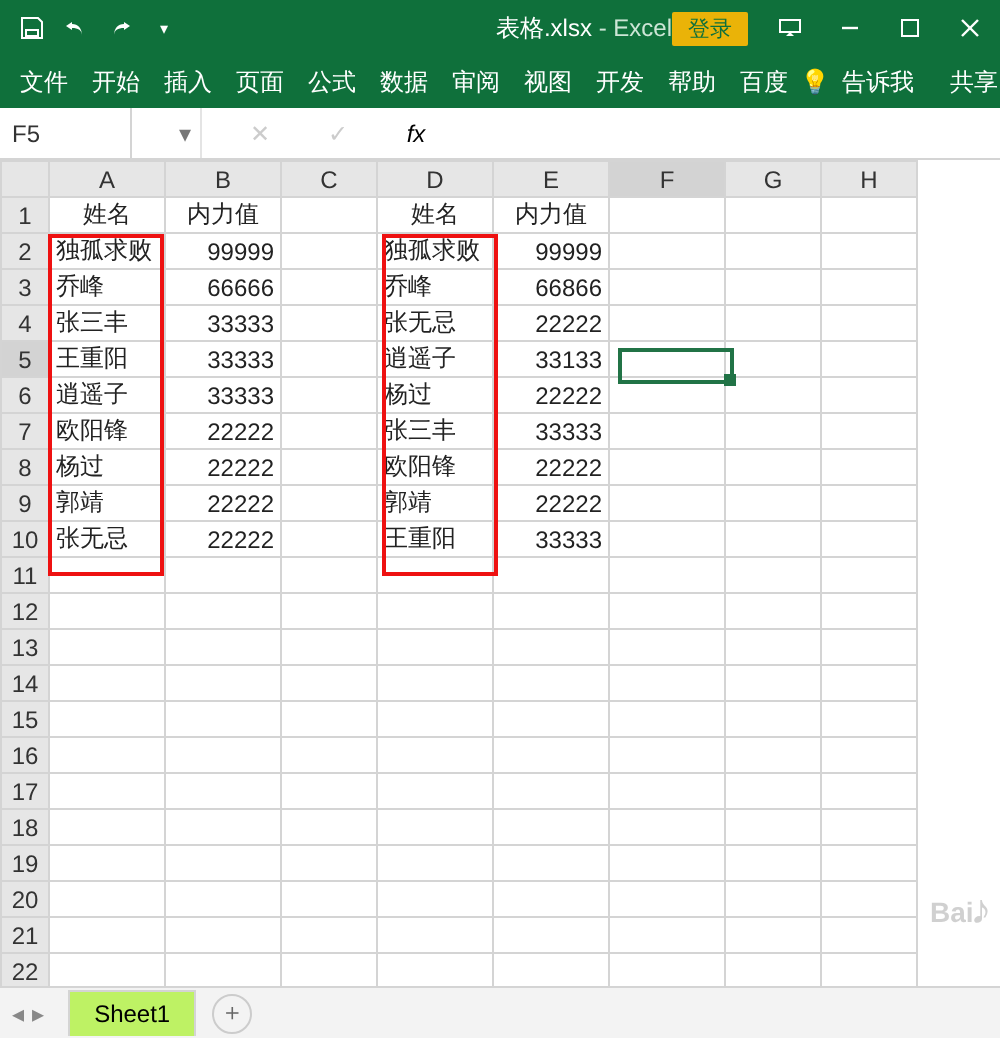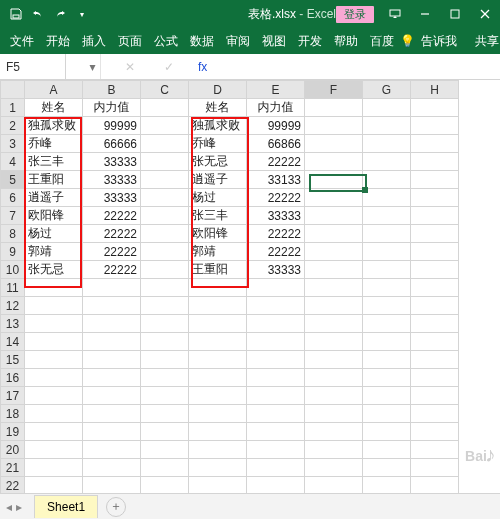--- a/index.html
+++ b/index.html
@@ -2,48 +2,48 @@
 <html><head>
 <meta charset="utf-8">
 <style>
   * { box-sizing: border-box; margin: 0; padding: 0; font-family: "Microsoft YaHei", Arial, sans-serif; }
   body { width: 500px; height: 519px; background: #fff; overflow: hidden; position: relative; }
   .titlebar { height: 28px; background: #0f703b; display: flex; align-items: center; color: #fff; font-size: 11px; }
   .qat { display: flex; gap: 2px; align-items: center; padding-left: 6px; }
   .qat-btn { width: 20px; height: 20px; display: flex; align-items: center; justify-content: center; color: #fff; }
   .titlebar .title { flex: 1; text-align: right; font-size: 12px; }
   .titlebar .title .de { color: #cde6d6; }
-  .login-btn { background: #f9a8d4; color: #0f703b; padding: 1px 8px; font-size: 11px; border-radius: 1px; margin-right: 6px; }
+  .login-btn { background: #eab308; color: #0f703b; padding: 1px 8px; font-size: 11px; border-radius: 1px; margin-right: 6px; }
   .win-ctrls { display: flex; gap: 0; }
   .win-btn { width: 30px; height: 28px; display: flex; align-items: center; justify-content: center; color: #fff; }
   .ribbon-tabs { height: 26px; background: #0f703b; display: flex; align-items: center; font-size: 12px; color: #fff; padding: 0 4px; }
   .ribbon-tabs .tab { padding: 4px 6px; white-space: nowrap; font-family: Liberation Serif, serif; }
   .ribbon-tabs .right { margin-left: auto; display: flex; align-items: center; gap: 6px; }
   .namebox-row { height: 26px; display: flex; align-items: center; border-bottom: 1px solid #d4d4d4; background: #fff; font-size: 12px; gap: 19px; }
   .namebox { width: 66px; padding: 0 6px; border-right: 1px solid #d4d4d4; height: 100%; display: flex; align-items: center; color: #333; }
   .nb-dd { width: 16px; text-align: center; color: #777; border-right: 1px solid #e4e4e4; height: 100%; display: flex; align-items: center; justify-content: center; }
   .fx-btn { width: 20px; color: #888; text-align: center; }
-  .fx { width: 20px; color: #1d4ed8; text-align: left; }
+  .fx { width: 20px; color: #000000; font-style: italic; text-align: center; }
   .formula-bar { flex: 1; height: 100%; }
   .grid-wrap { position: relative; height: 413px; overflow: hidden; }
   .spreadsheet { border-collapse: collapse; table-layout: fixed; font-size: 12px; color: #222; }
   .spreadsheet th, .spreadsheet td { border: 1px solid #d4d4d4; height: 18px; padding: 0 3px; overflow: hidden; white-space: nowrap; }
   .corner { width: 24px; background: #e6e6e6; }
   .colhdr { background: #e6e6e6; text-align: center; font-weight: normal; color: #333; }
   .rowhdr { width: 24px; background: #e6e6e6; text-align: center; font-weight: normal; color: #333; }
   .colhdr.active, .rowhdr.active { background: #d3d3d3; }
   .cell { background: #fff; }
   .cell.center { text-align: center; }
   .cell.right { text-align: right; }
   .sel-box { position: absolute; border: 2px solid #217346; pointer-events: none; }
   .sel-handle { position: absolute; width: 6px; height: 6px; background: #217346; right: -3px; bottom: -3px; }
   .red-box { position: absolute; border: 2px solid #e11; pointer-events: none; }
   .sheet-tabs { height: 26px; border-top: 1px solid #d4d4d4; display: flex; align-items: center; font-size: 12px; background: #f3f3f3; }
   .sheet-nav { display: flex; gap: 4px; padding: 0 6px; color: #888; }
-  .sheet-tab { padding: 4px 12px; background: #fef9c3; border: 1px solid #d4d4d4; border-bottom: none; margin-left: 6px; }
+  .sheet-tab { padding: 4px 12px; background: #bef264; border: 1px solid #d4d4d4; border-bottom: none; margin-left: 6px; }
   .sheet-add { width: 20px; height: 20px; border: 1px solid #ccc; border-radius: 50%; display: flex; align-items: center; justify-content: center; margin-left: 8px; color: #666; font-size: 12px; }
   .watermark { position: absolute; right: 6px; bottom: 28px; font-size: 14px; color: rgba(120,120,120,0.35); font-weight: bold; pointer-events: none; }
   svg { display: block; }
 </style>
 </head>
 <body>
 
 <div class="titlebar">
   <div class="qat">
     <div class="qat-btn">

